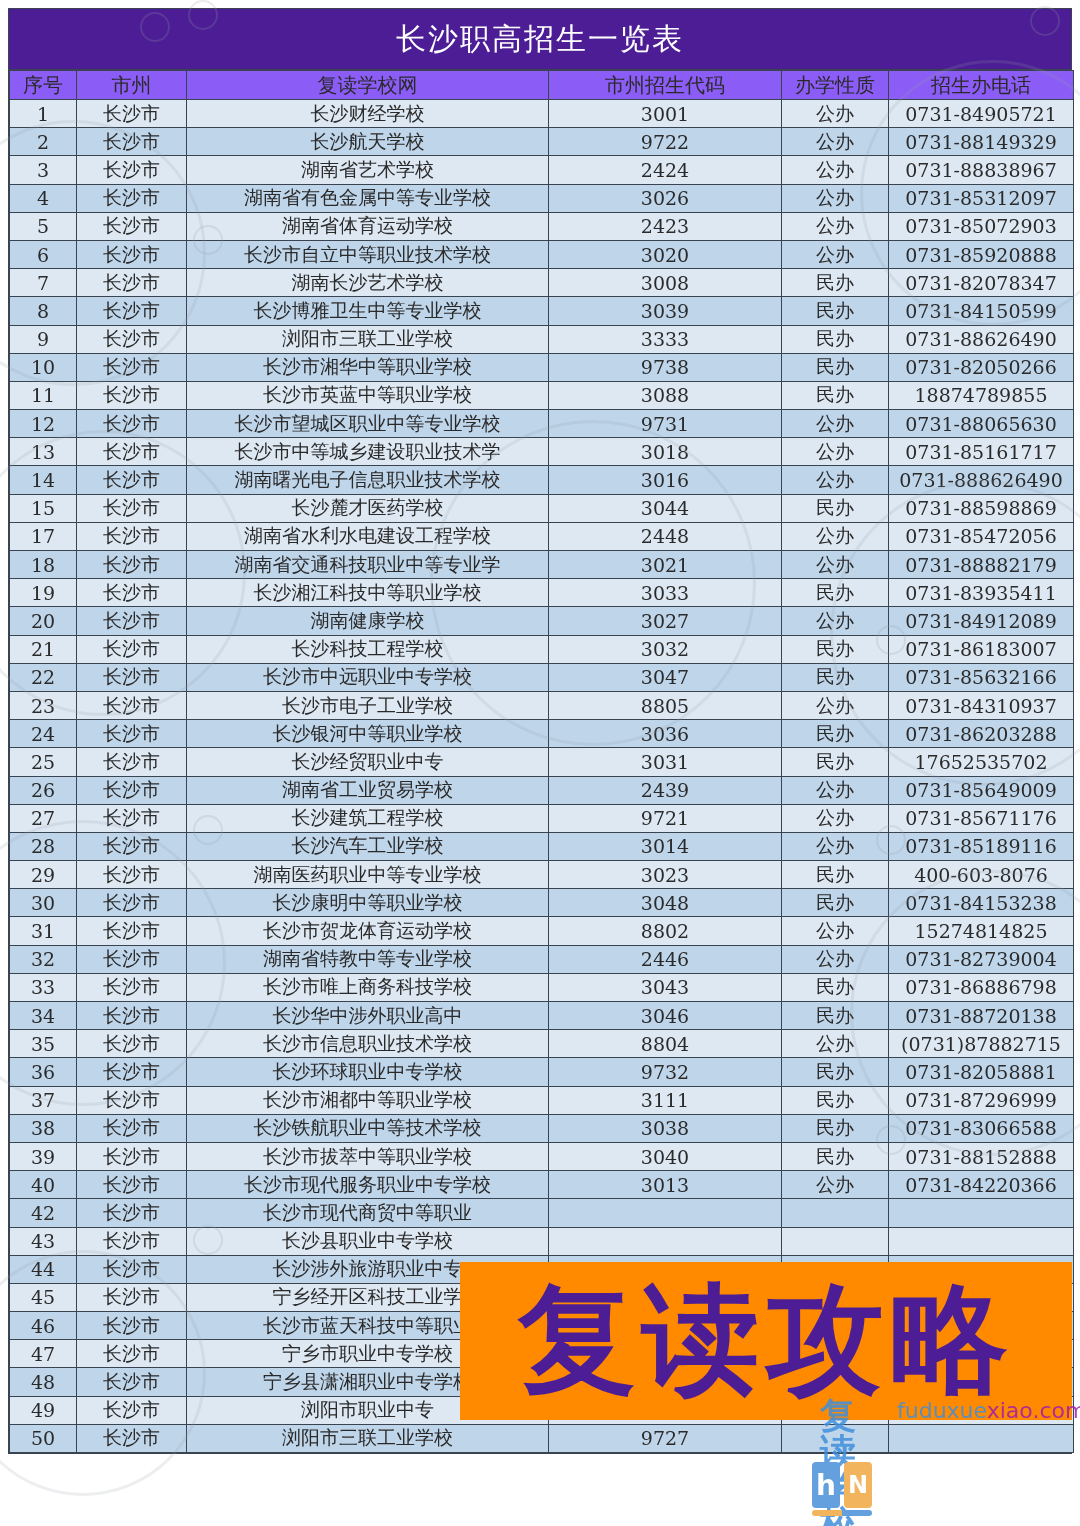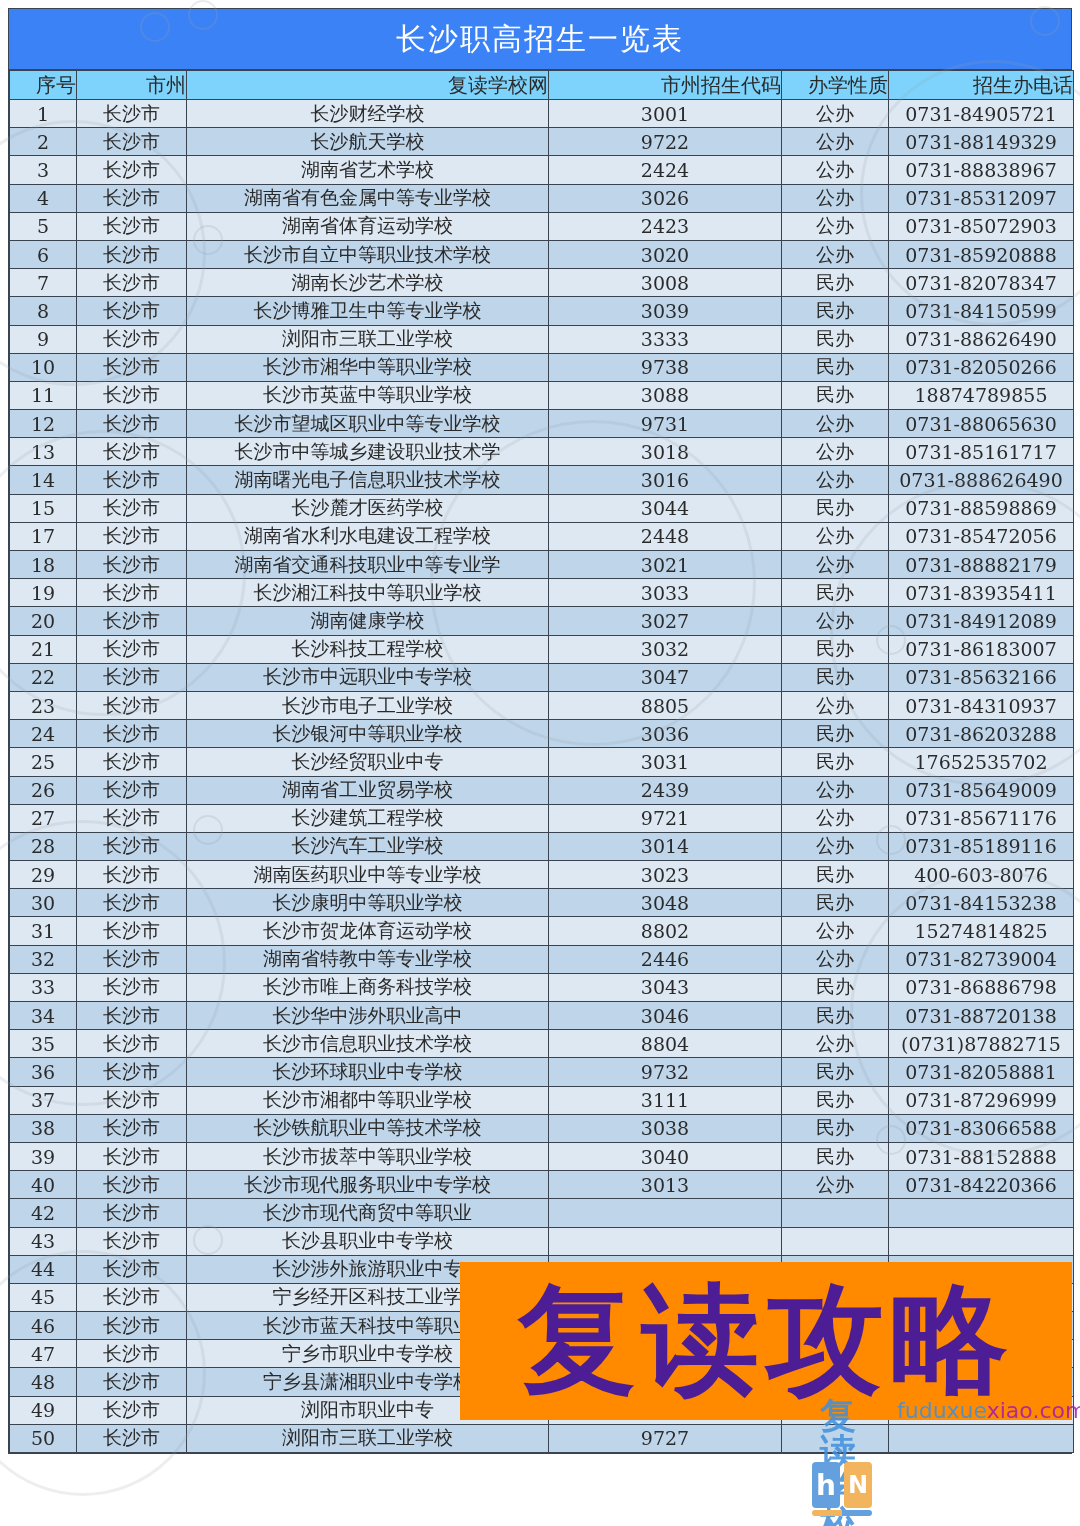--- a/index.html
+++ b/index.html
@@ -12,32 +12,32 @@
     position:absolute; border:3px solid rgba(150,160,170,0.18); border-radius:50%;
   }
   .wm-dot {
     position:absolute; width:26px; height:26px; border:2px solid rgba(150,160,170,0.22); border-radius:50%;
   }
   .sheet {
     position:absolute; left:8px; top:8px; width:1064px;
     border:1.5px solid #3a4450; box-sizing:border-box; z-index:1;
   }
   .title-bar {
-    height:60px; background:#3b82f6; color:#ffffff;
+    height:60px; background:#4c1d95; color:#ffffff;
     display:flex; align-items:center; justify-content:center;
     font-size:30px; letter-spacing:2px; border-bottom:1.5px solid #3a4450;
   }
   table { border-collapse:collapse; width:100%; table-layout:fixed; }
   col.c1 { width:67px; } col.c2 { width:110px; } col.c3 { width:362px; }
   col.c4 { width:233px; } col.c5 { width:107px; } col.c6 { width:185px; }
   th, td {
     border:1.3px solid #3a4450; text-align:center; padding:0;
     font-weight:normal; color:#2a2a2a; white-space:nowrap; overflow:hidden;
   }
-  th { height:28px; background:#7dd3fc; font-size:20px;text-align:right; }
+  th { height:28px; background:#8b5cf6; font-size:20px; }
   td { height:27.2px; font-size:19px; }
   tr.odd td { background:#dde8f3; }
   tr.even td { background:#bfd5ea; }
   .promo-banner {
     position:absolute; left:460px; top:1262px; width:612px; height:158px;
     background:#ff8a00; color:#4c1d95; z-index:5;
     display:flex; align-items:center; justify-content:center;
     font-family:"DejaVu Sans","Liberation Sans",sans-serif; font-size:118px; font-weight:bold; letter-spacing:6px;
   }
   .site-logo {

